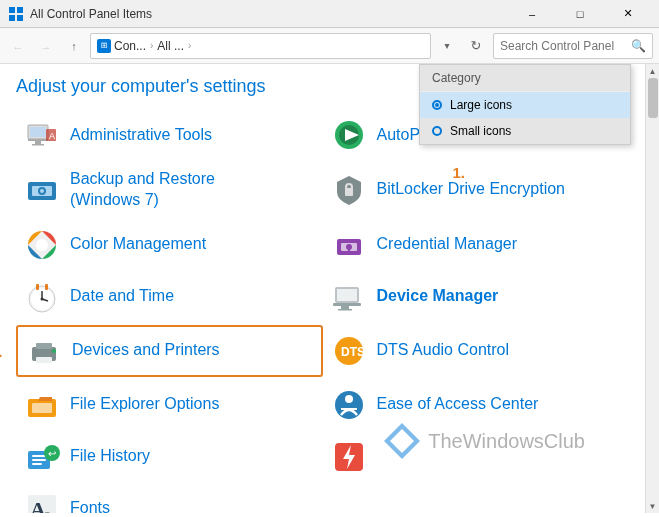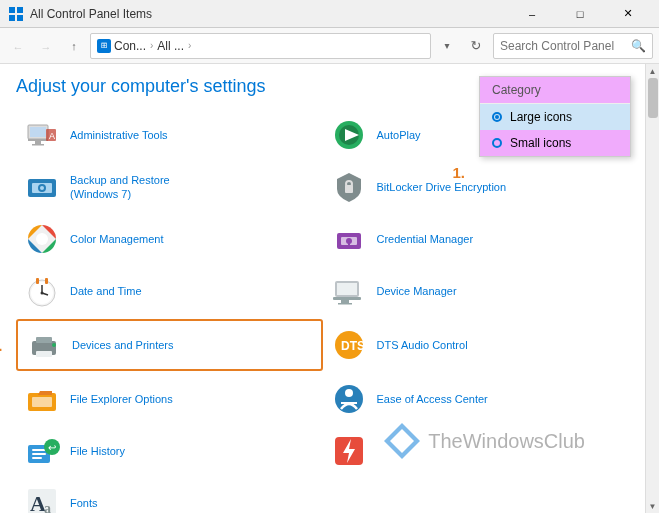--- a/index.html
+++ b/index.html
@@ -161,38 +161,38 @@
 
     .grid-item {
       display: flex;
       align-items: center;
       gap: 10px;
       padding: 6px 8px;
       cursor: pointer;
       border-radius: 2px;
     }
     .item-label {
-      font-size: 11px;
+      font-size: 16px;
       color: #0078d7;
       line-height: 1.3;
     }
 
     
     .grid-item.highlighted {
       border: 2px solid #e67e22;
       border-radius: 3px;
     }
 
     
     .dropdown-overlay {
       position: absolute;
-      top: 12px;
+      top: 0;
       right: 14px;
-      width: 152px;
-      background: #f0abfc;
+      width: 212px;
+      background: #e5e5e5;
       border: 1px solid #ccc;
       box-shadow: 2px 2px 6px rgba(0,0,0,0.2);
       z-index: 100;
       font-size: 12px;
     }
     .dropdown-header {
       padding: 6px 12px;
       color: #555;
       font-size: 12px;
       border-bottom: 1px solid #eee;
@@ -434,21 +434,21 @@
             <line x1="18" y1="20" x2="24" y2="22" stroke="#333" stroke-width="1.5"></line>
             <circle cx="18" cy="20" r="1.5" fill="#333"></circle>
             <rect x="12" y="5" width="3" height="6" rx="1" fill="#e67e22"></rect>
             <rect x="21" y="5" width="3" height="6" rx="1" fill="#e67e22"></rect>
           </svg>
         </div>
         <span class="item-label">Date and Time</span>
       </div>
 
 
-      <div class="grid-item" style="position:relative;">
+      <div class="grid-item" style="position:relative;font-weight:bold;">
         <div class="item-icon-img">
           <svg width="36" height="36" viewBox="0 0 36 36">
             <rect x="4" y="8" width="24" height="16" rx="2" fill="#bdc3c7"></rect>
             <rect x="6" y="10" width="20" height="12" fill="#ecf0f1"></rect>
             <rect x="2" y="24" width="28" height="3" rx="1" fill="#95a5a6"></rect>
             <rect x="10" y="27" width="8" height="3" fill="#95a5a6"></rect>
             <rect x="7" y="30" width="14" height="1.5" fill="#95a5a6"></rect>
           </svg>
         </div>
         <span class="item-label">Device Manager</span>

